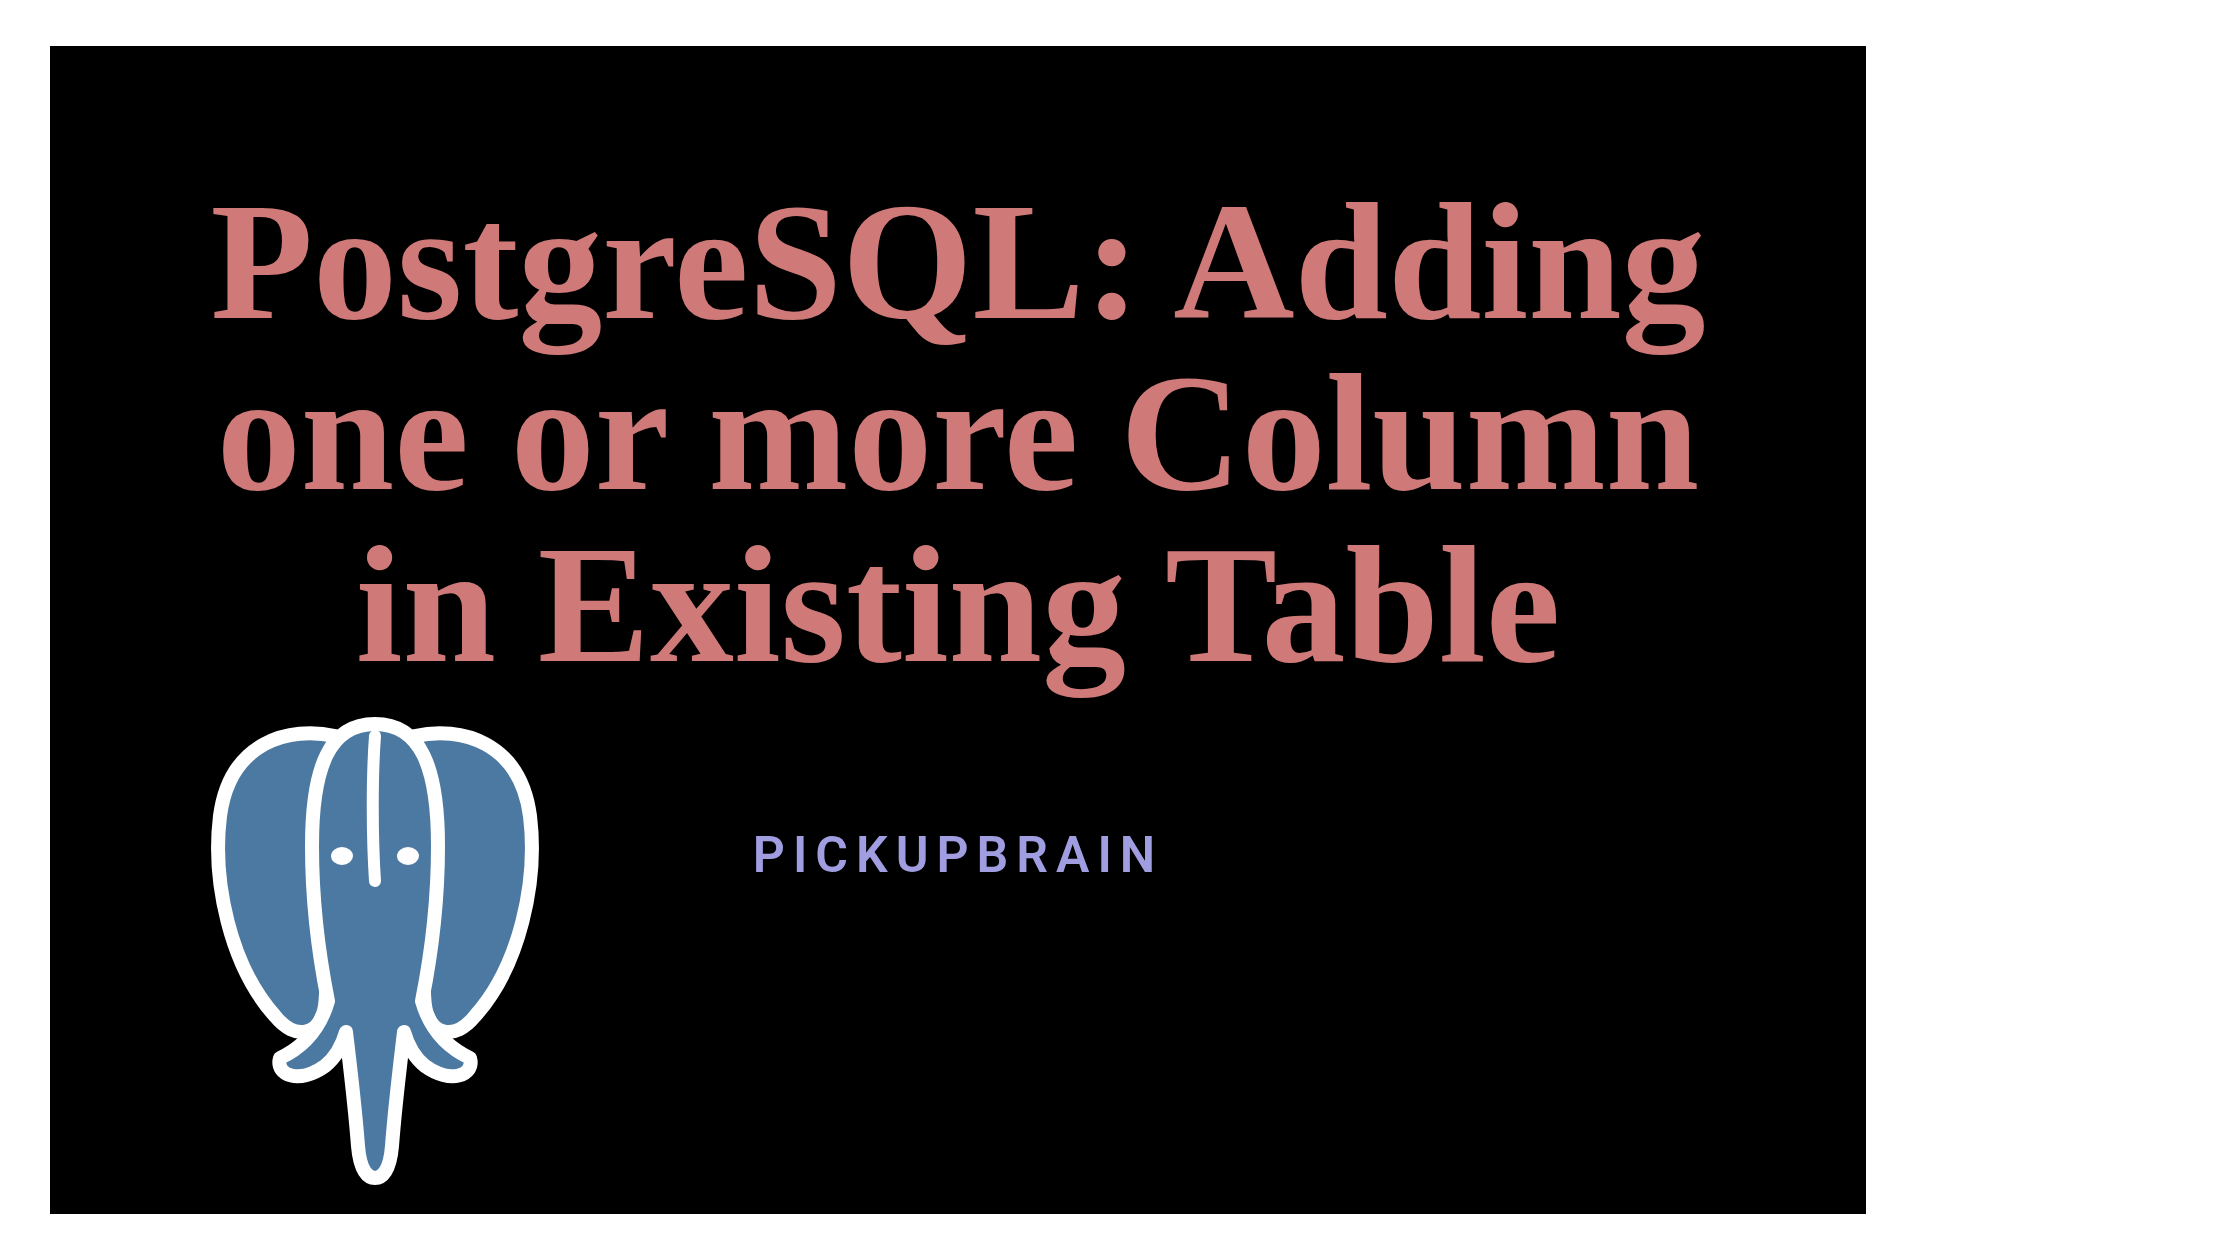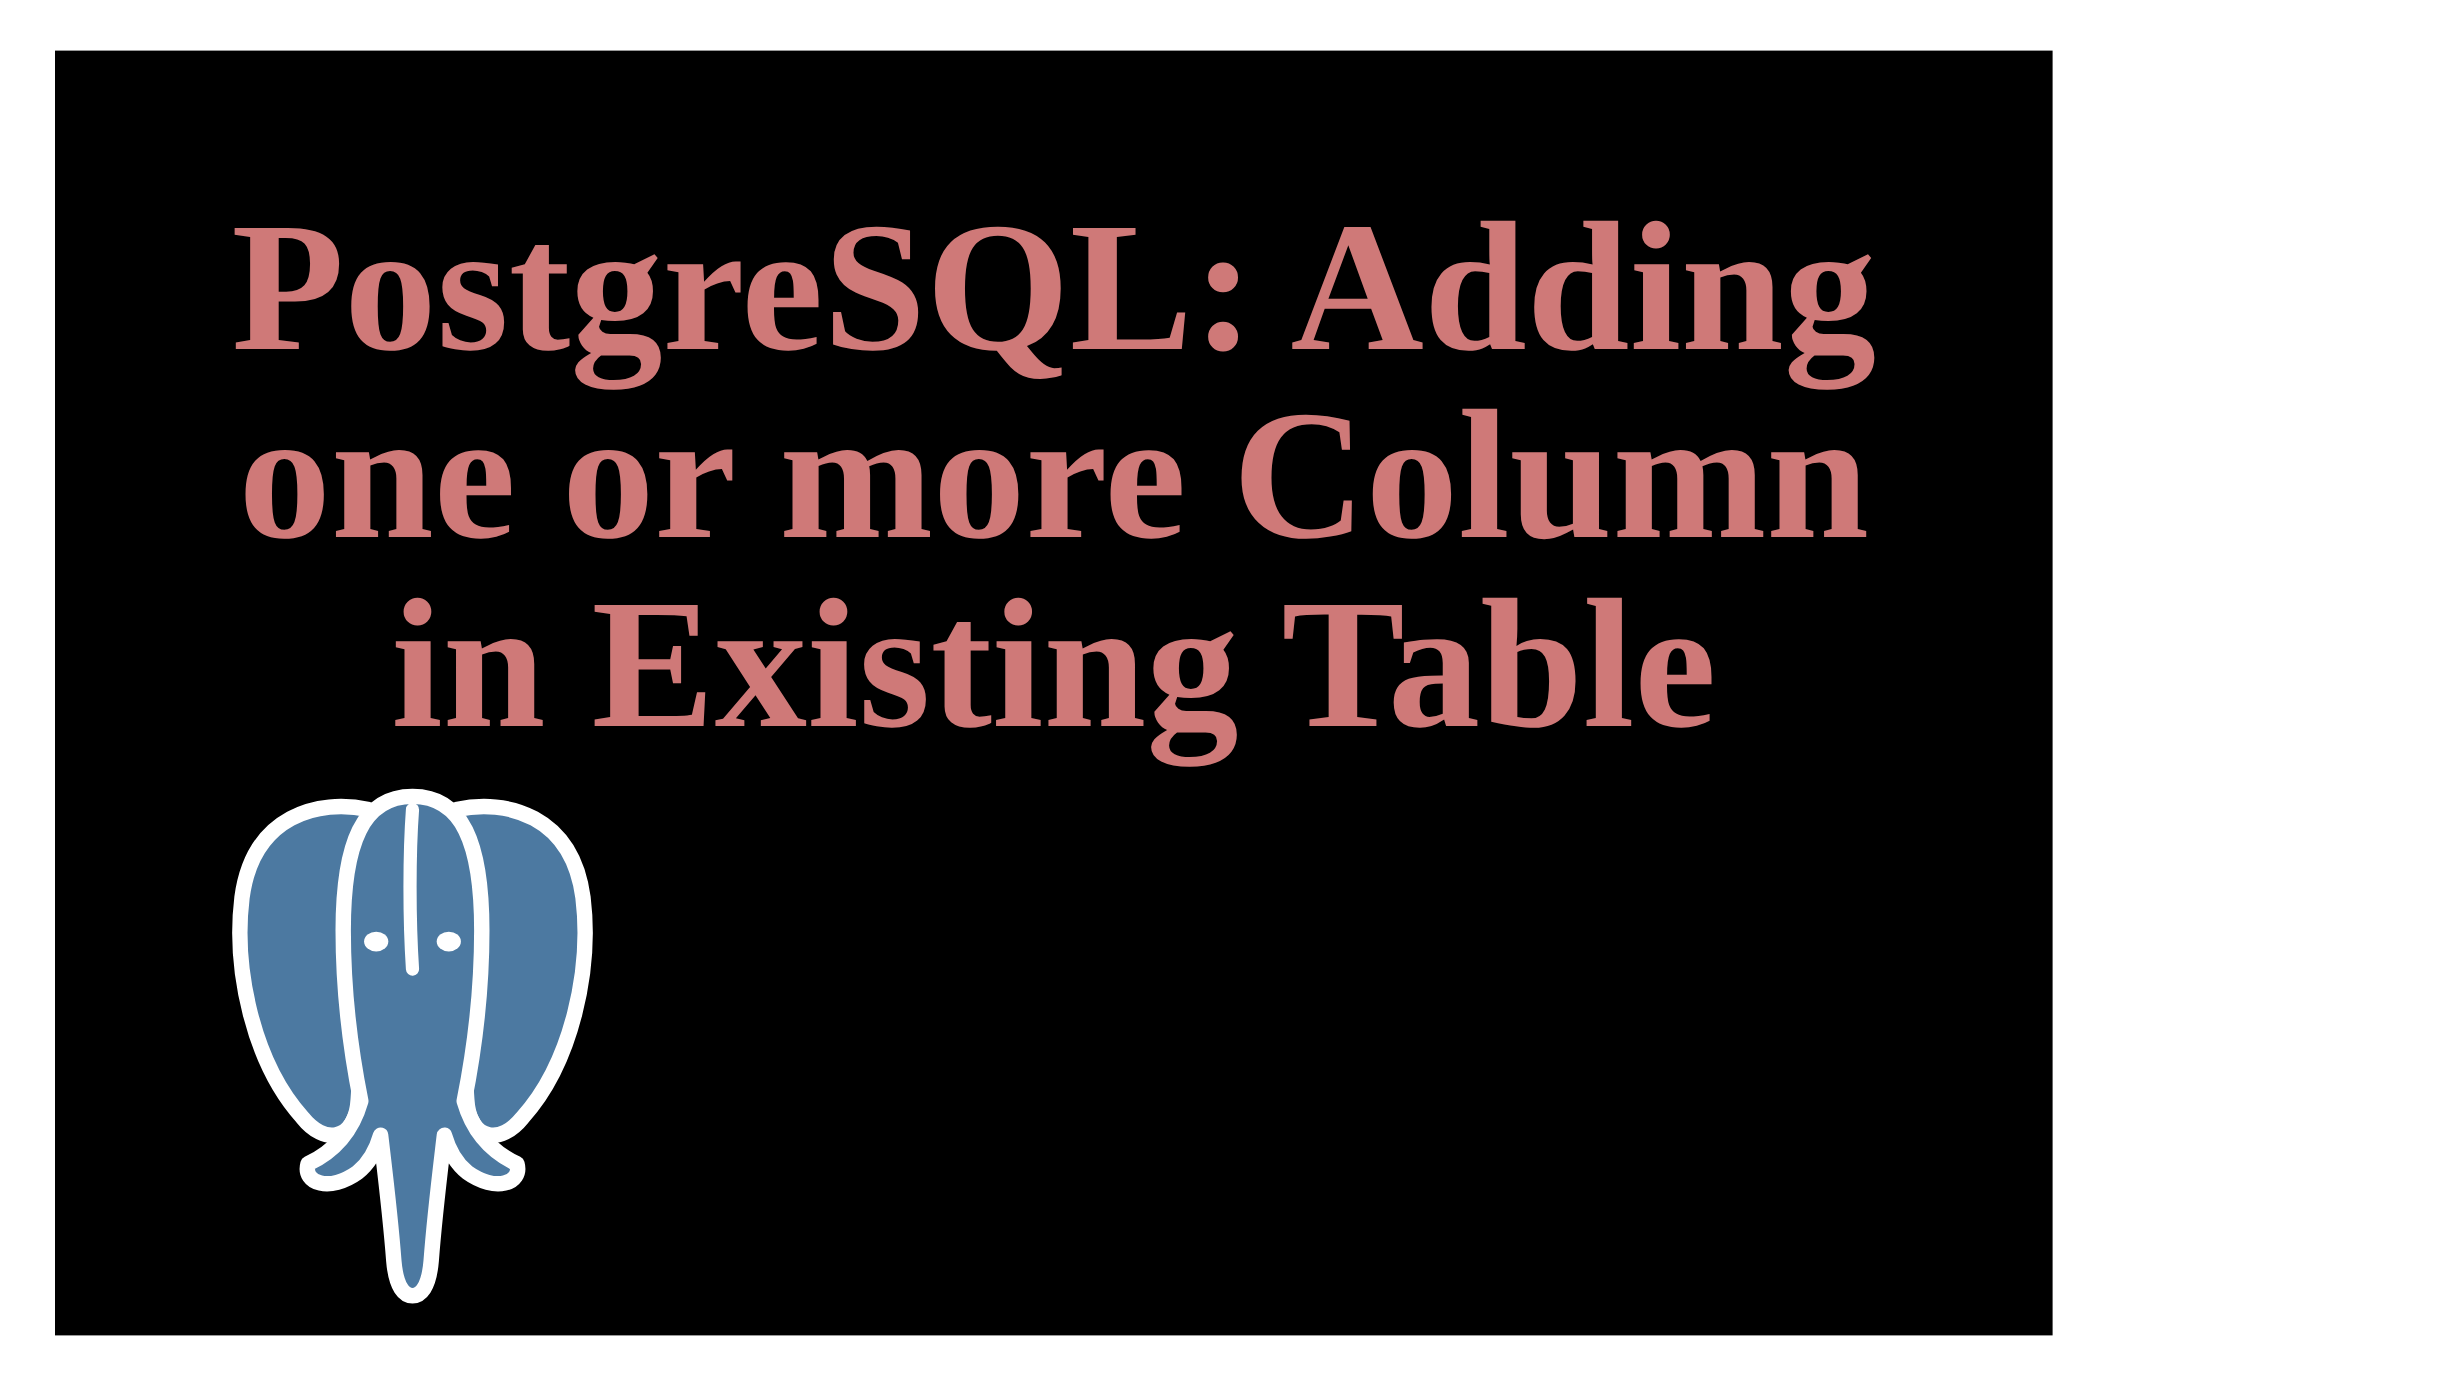--- a/index.html
+++ b/index.html
@@ -62,20 +62,21 @@
   }
 </style>
 </head>
 <body>
 
 <div class="outer">
   <div class="slide">
 
     <div class="title">PostgreSQL: Adding one or more Column in Existing Table</div>
 
+    <div class="brand">PICKUPBRAIN</div>
 
     <div class="logo">
       <svg viewBox="0 0 350 480">
         <g fill="#4c79a1" stroke="#ffffff" stroke-width="14" stroke-linejoin="round" stroke-linecap="round">
 
           <path d="M135 30
                    C 90 20, 30 35, 20 110
                    C 12 175, 30 260, 75 310
                    C 95 335, 120 330, 125 300
                    C 130 260, 120 190, 120 140

